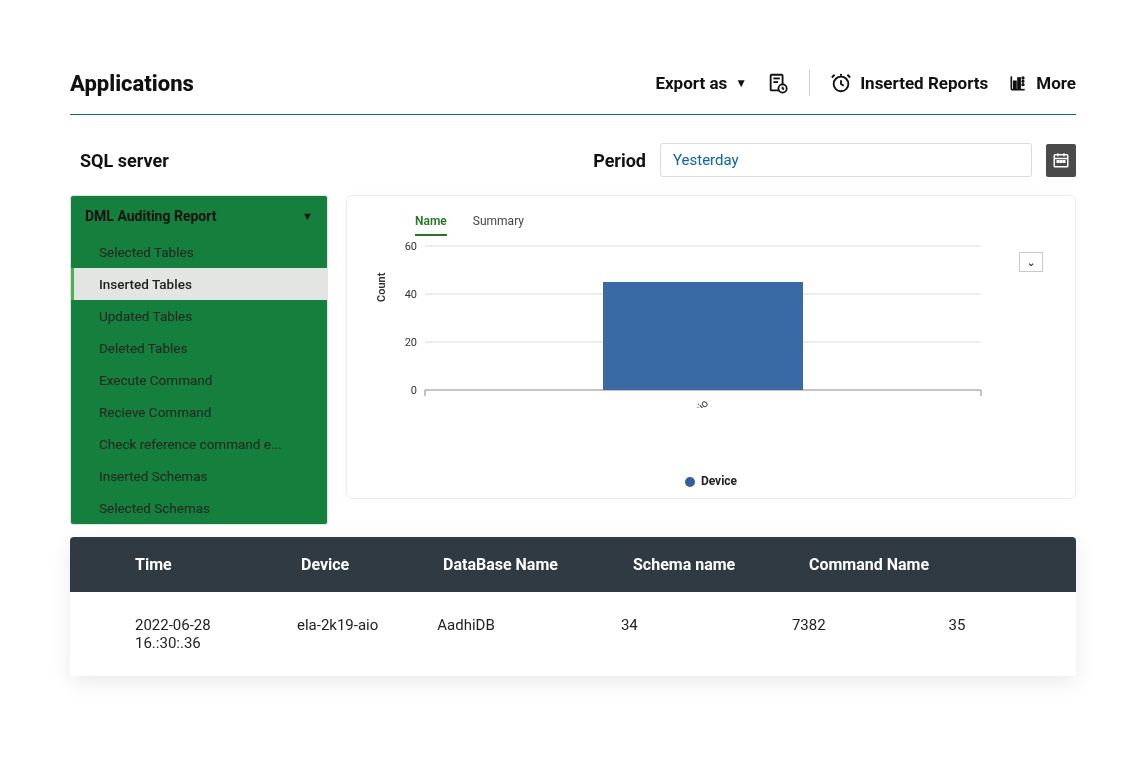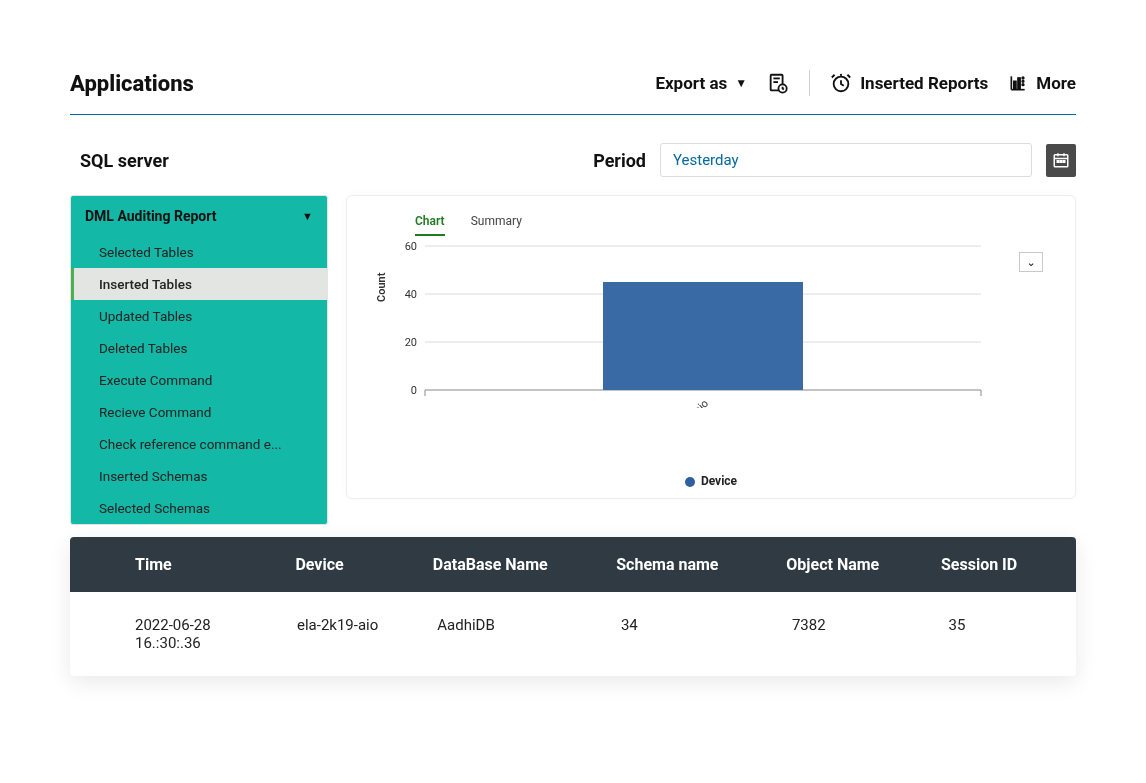--- a/index.html
+++ b/index.html
@@ -13,21 +13,21 @@
 
   .subbar { display: flex; align-items: center; justify-content: space-between; margin-top: 28px; }
   .subbar .sub-title { font-size: 18px; font-weight: 700; margin-left: 10px; }
   .subbar .period-wrap { display: flex; align-items: center; gap: 14px; }
   .subbar .period-label { font-size: 18px; font-weight: 700; }
   .period-input { display:flex; align-items:center; border:1px solid #dcdcdc; border-radius:3px; height:34px; width:372px; padding:0 12px; color:#0369a1; font-size:15px; background:#fff; }
   .period-calbtn { width:30px; height:33px; background:#4a4a4a; display:flex; align-items:center; justify-content:center; border-radius:2px; cursor:pointer; }
 
   .main-row { display:flex; gap:18px; margin-top:18px; align-items:flex-start; }
 
-  .sidebar { width:258px; background:#14b8a6; border-radius:3px; border:1px solid #e1e5e1; overflow:hidden; }
+  .sidebar { width:258px; background:#15803d; border-radius:3px; border:1px solid #e1e5e1; overflow:hidden; }
   .sidebar-header { display:flex; align-items:center; justify-content:space-between; padding:12px 14px 12px 14px; font-weight:700; font-size:14px; cursor:pointer; }
   .sidebar ul { list-style:none; }
   .sidebar li { padding:8px 10px 8px 28px; font-size:13.5px; color:#222; cursor:pointer; white-space:nowrap; overflow:hidden; text-overflow:ellipsis; }
   .sidebar li.active { background:#e2e5e2; border-left:3px solid #4caf50; padding-left:25px; font-weight:500; }
 
   .chart-card { flex:1; background:#fff; border:1px solid #ededed; border-radius:6px; padding:18px 28px 10px 28px; box-shadow:0 0 8px rgba(0,0,0,0.03); position:relative; }
   .chart-tabs { display:flex; gap:26px; font-size:12px; margin-left:40px; }
   .chart-tabs .tab { padding-bottom:6px; cursor:pointer; color:#444; }
   .chart-tabs .tab.active { color:#207a20; border-bottom:2px solid #207a20; font-weight:600; }
   .chart-dropdown { position:absolute; right:32px; top:56px; width:24px; height:20px; border:1px solid #c9c9c9; background:#fff; display:flex; align-items:center; justify-content:center; cursor:pointer; font-size:11px; }
@@ -132,21 +132,21 @@
         <li>Execute Command</li>
         <li>Recieve Command</li>
         <li>Check reference command e...</li>
         <li>Inserted Schemas</li>
         <li>Selected Schemas</li>
       </ul>
   </div>
 
   <div class="chart-card">
     <div class="chart-tabs">
-      <div class="tab active">Chart</div>
+      <div class="tab active">Name</div>
       <div class="tab">Summary</div>
     </div>
     <div class="chart-dropdown">
       <span>⌄</span>
     </div>
 
     <div class="chart-area">
       <div class="y-label">Count</div>
       <svg id="chart-svg" width="640" height="170" viewBox="0 0 640 170">
           <line x1="44" x2="600" y1="152" y2="152" stroke="#888" stroke-width="1"></line>
@@ -169,22 +169,21 @@
     </div>
   </div>
 </div>
 
 <div class="table-card">
   <div class="thead">
     <div class="th col-time">Time</div>
     <div class="th col-device">Device</div>
     <div class="th col-db">DataBase Name</div>
     <div class="th col-schema">Schema name</div>
-    <div class="th col-obj">Object Name</div>
-    <div class="th col-session">Session ID</div>
+    <div class="th col-obj">Command Name</div>
   </div>
   <div id="table-body">
       <div class="trow">
         <div class="td col-time">2022-06-28 16.:30:.36</div>
         <div class="td col-device">ela-2k19-aio</div>
         <div class="td col-db">AadhiDB</div>
         <div class="td col-schema">34</div>
         <div class="td col-obj">7382</div>
         <div class="td col-session">35</div>
       </div>

